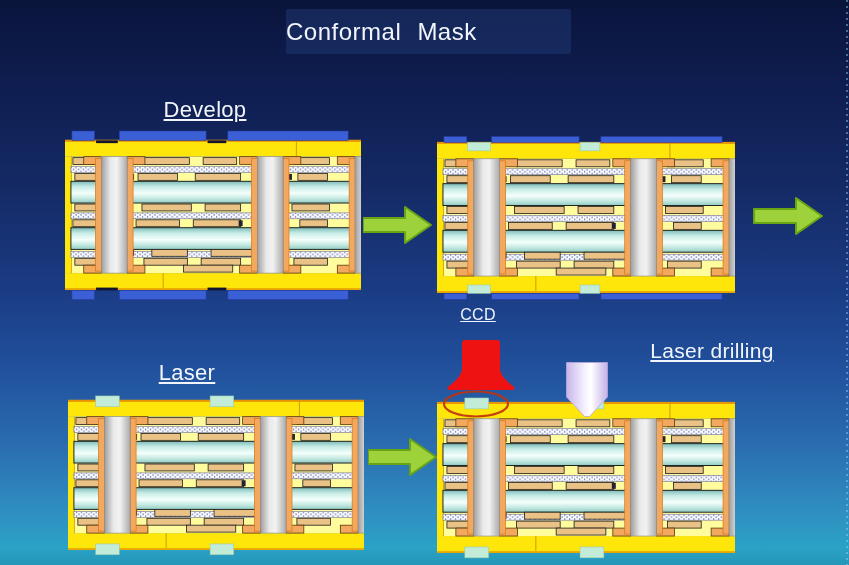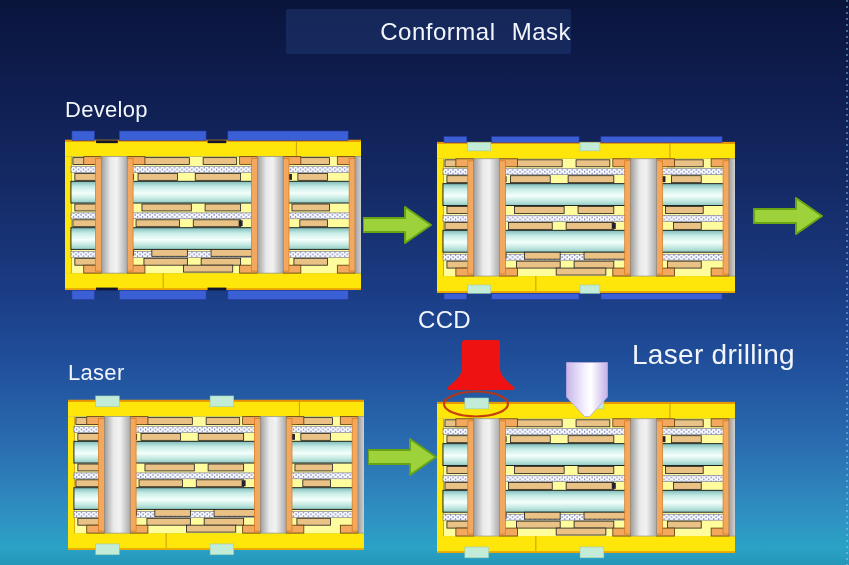--- a/index.html
+++ b/index.html
@@ -15,34 +15,34 @@
   }
   .scene{position:absolute;left:0;top:0;}
   .edge-dots{
     position:absolute;right:1px;top:0;bottom:0;width:2px;
     background-image:repeating-linear-gradient(180deg,
       rgba(150,215,255,.45) 0 2px, transparent 2px 6px);
   }
   .title-box{
     position:absolute;left:286px;top:9px;width:285px;height:45px;
     background:rgba(48,78,150,.30);border-radius:2px;
-    display:flex;align-items:center;justify-content:flex-end;
+    display:flex;align-items:center;justify-content:flex-start;
   }
   .title-box span{
     color:#f2f5fb;font-size:24px;letter-spacing:.5px;word-spacing:9px;
   }
   .stage-label{
-    position:absolute;color:#f2f6fc;
-    font-size:22px;letter-spacing:.3px;white-space:nowrap;
+    position:absolute;color:#f2f6fc;text-align:center;
+    font-size:22px;letter-spacing:.3px;white-space:nowrap;text-decoration:underline;
   }
   .lbl-develop{left:65px;top:97px;width:280px;}
   .lbl-etch{left:437px;top:100px;width:298px;}
   .lbl-strip{left:68px;top:360px;width:238px;}
-  .lbl-ccd{left:418px;top:306px;width:120px;font-size:24px;}
-  .lbl-laser{left:632px;top:339px;width:160px;font-size:28px;}
+  .lbl-ccd{left:418px;top:306px;width:120px;font-size:16px;}
+  .lbl-laser{left:632px;top:339px;width:160px;font-size:21px;}
 </style>
 </head>
 <body>
 
 <div class="slide">
 
   <svg class="scene" width="849" height="565" viewBox="0 0 849 565">
     <defs>
       <pattern id="dots" width="5" height="4" patternUnits="userSpaceOnUse">
         <rect width="5" height="4" fill="#fdfdff"></rect>

